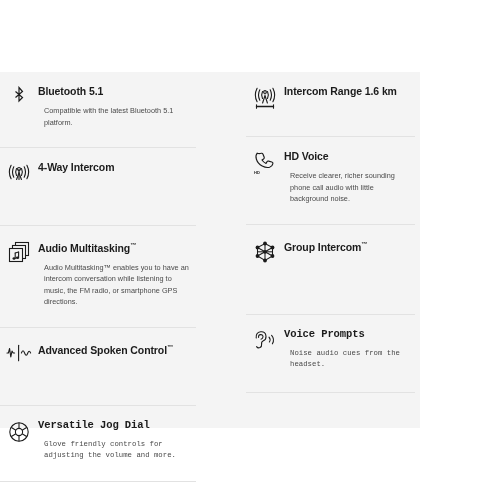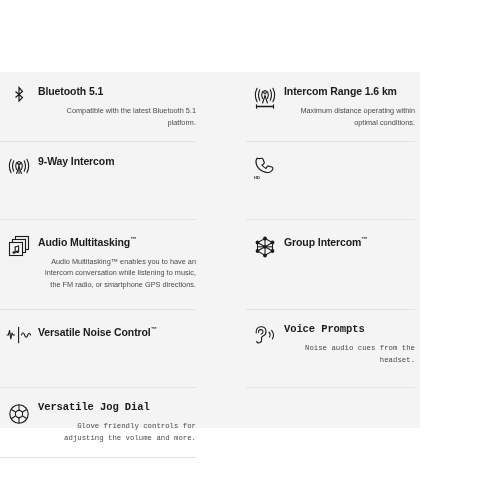--- a/index.html
+++ b/index.html
@@ -81,23 +81,22 @@
   .f-title sup {
     font-size: 6px;
     vertical-align: super;
     font-weight: bold;
   }
 
   .f-desc {
     font-size: 7.3px;
     color: #4a4a4a;
     line-height: 11.5px;
-    margin: 0;
+    margin: 6px;
     letter-spacing: 0.02px;
-    text-align: right;
   }
 
   .hd-tag {
     font-size: 4px;
     font-weight: bold;
     color: #1b1b1b;
     letter-spacing: 0.2px;
     text-align: left;
     margin-top: -1px;
     padding-left: 1px;
@@ -146,21 +145,21 @@
                 <path d="M16.5 6.5 Q18.2 10 16.5 13.5"></path>
                 <path d="M19.2 4.8 Q21.8 10 19.2 15.2"></path>
                 <path d="M21.9 3.2 Q25.4 10 21.9 16.8"></path>
                 <path d="M14 7.6 L14 17.5"></path>
                 <path d="M11.6 17.5 L14 10.6 L16.4 17.5"></path>
                 <circle cx="14" cy="7.0" r="1.5"></circle>
               </g>
             </svg>
           </div>
           <div class="txt-cell">
-            <div class="f-title">9-Way Intercom</div>
+            <div class="f-title">4-Way Intercom</div>
           </div>
         </div>
 
         <div class="feature row-c">
           <div class="icon-cell">
             <svg width="24" height="24" viewBox="0 0 24 24">
               <g fill="none" stroke="#1b1b1b" stroke-width="1.1">
                 <rect x="8.5" y="2.5" width="13" height="13"></rect>
                 <rect x="5.5" y="5.5" width="13" height="13" fill="#f4f4f4"></rect>
                 <rect x="2.5" y="8.5" width="13" height="13" fill="#f4f4f4"></rect>
@@ -182,21 +181,21 @@
           <div class="icon-cell">
             <svg width="28" height="22" viewBox="0 0 28 22">
               <g fill="none" stroke="#1b1b1b" stroke-width="1.1" stroke-linecap="round" stroke-linejoin="round">
                 <path d="M2 11 L3.4 11 L4.6 6.5 L5.8 15 L7 9 L8.2 11 L9.6 11"></path>
                 <path d="M13.6 3.2 L13.6 18.8"></path>
                 <path d="M16.4 11 Q18.0 6.6 19.6 11 Q21.2 15.4 22.8 11 Q24.2 7.6 25.6 11"></path>
               </g>
             </svg>
           </div>
           <div class="txt-cell">
-            <div class="f-title"><span>Versatile Noise Control</span><sup>™</sup></div>
+            <div class="f-title"><span>Advanced Spoken Control</span><sup>™</sup></div>
           </div>
         </div>
 
         <div class="feature row-e last">
           <div class="icon-cell">
             <svg width="24" height="24" viewBox="0 0 24 24">
               <g fill="none" stroke="#1b1b1b" stroke-width="1.1">
                 <circle cx="12" cy="12" r="9.2"></circle>
                 <circle cx="12" cy="12" r="3.6"></circle>
                 <path d="M12 2.8 L12 8.4"></path>
@@ -231,32 +230,35 @@
                 <path d="M11.6 17.0 L14 9.6 L16.4 17.0"></path>
                 <circle cx="14" cy="6.0" r="1.4"></circle>
                 <path d="M5.5 20.5 L22.5 20.5" stroke-width="1.3"></path>
                 <path d="M5.5 18.8 L5.5 22.2"></path>
                 <path d="M22.5 18.8 L22.5 22.2"></path>
               </g>
             </svg>
           </div>
           <div class="txt-cell">
             <div class="f-title">Intercom Range 1.6 km</div>
-            <div class="f-desc">Maximum distance operating within optimal conditions.</div>
           </div>
         </div>
 
         <div class="feature row-b">
           <div class="icon-cell">
             <div class="icon-stack">
               <svg width="24" height="20" viewBox="0 0 24 20">
                 <path d="M4.2 2.2 Q2.2 4.6 3.4 8.2 Q4.8 12.6 9.2 15.0 Q13.4 17.2 16.6 16.2 Q19.4 15.2 19.9 12.6 Q20.1 11.4 18.8 11.0 L15.6 10.1 Q14.5 9.8 13.9 10.9 L13.0 12.4 Q10.6 11.3 9.0 9.0 L10.6 8.0 Q11.6 7.4 11.2 6.3 L10.0 3.2 Q9.5 2.0 8.3 2.3 Q5.9 2.9 4.2 2.2 Z" fill="none" stroke="#1b1b1b" stroke-width="1.15" stroke-linejoin="round"></path>
               </svg>
               <div class="hd-tag">HD</div>
             </div>
+          </div>
+          <div class="txt-cell">
+            <div class="f-title">HD Voice</div>
+            <div class="f-desc">Receive clearer, richer sounding phone call audio with little background noise.</div>
           </div>
         </div>
 
         <div class="feature row-c">
           <div class="icon-cell">
             <svg width="26" height="26" viewBox="0 0 26 26">
               <g fill="none" stroke="#1b1b1b" stroke-width="1.05">
                 <path d="M13 4.5 L20.5 8.5 L20.5 17 L13 21.5 L5.5 17 L5.5 8.5 Z"></path>
                 <path d="M13 4.5 L13 21.5"></path>
                 <path d="M5.5 8.5 L20.5 17"></path>

